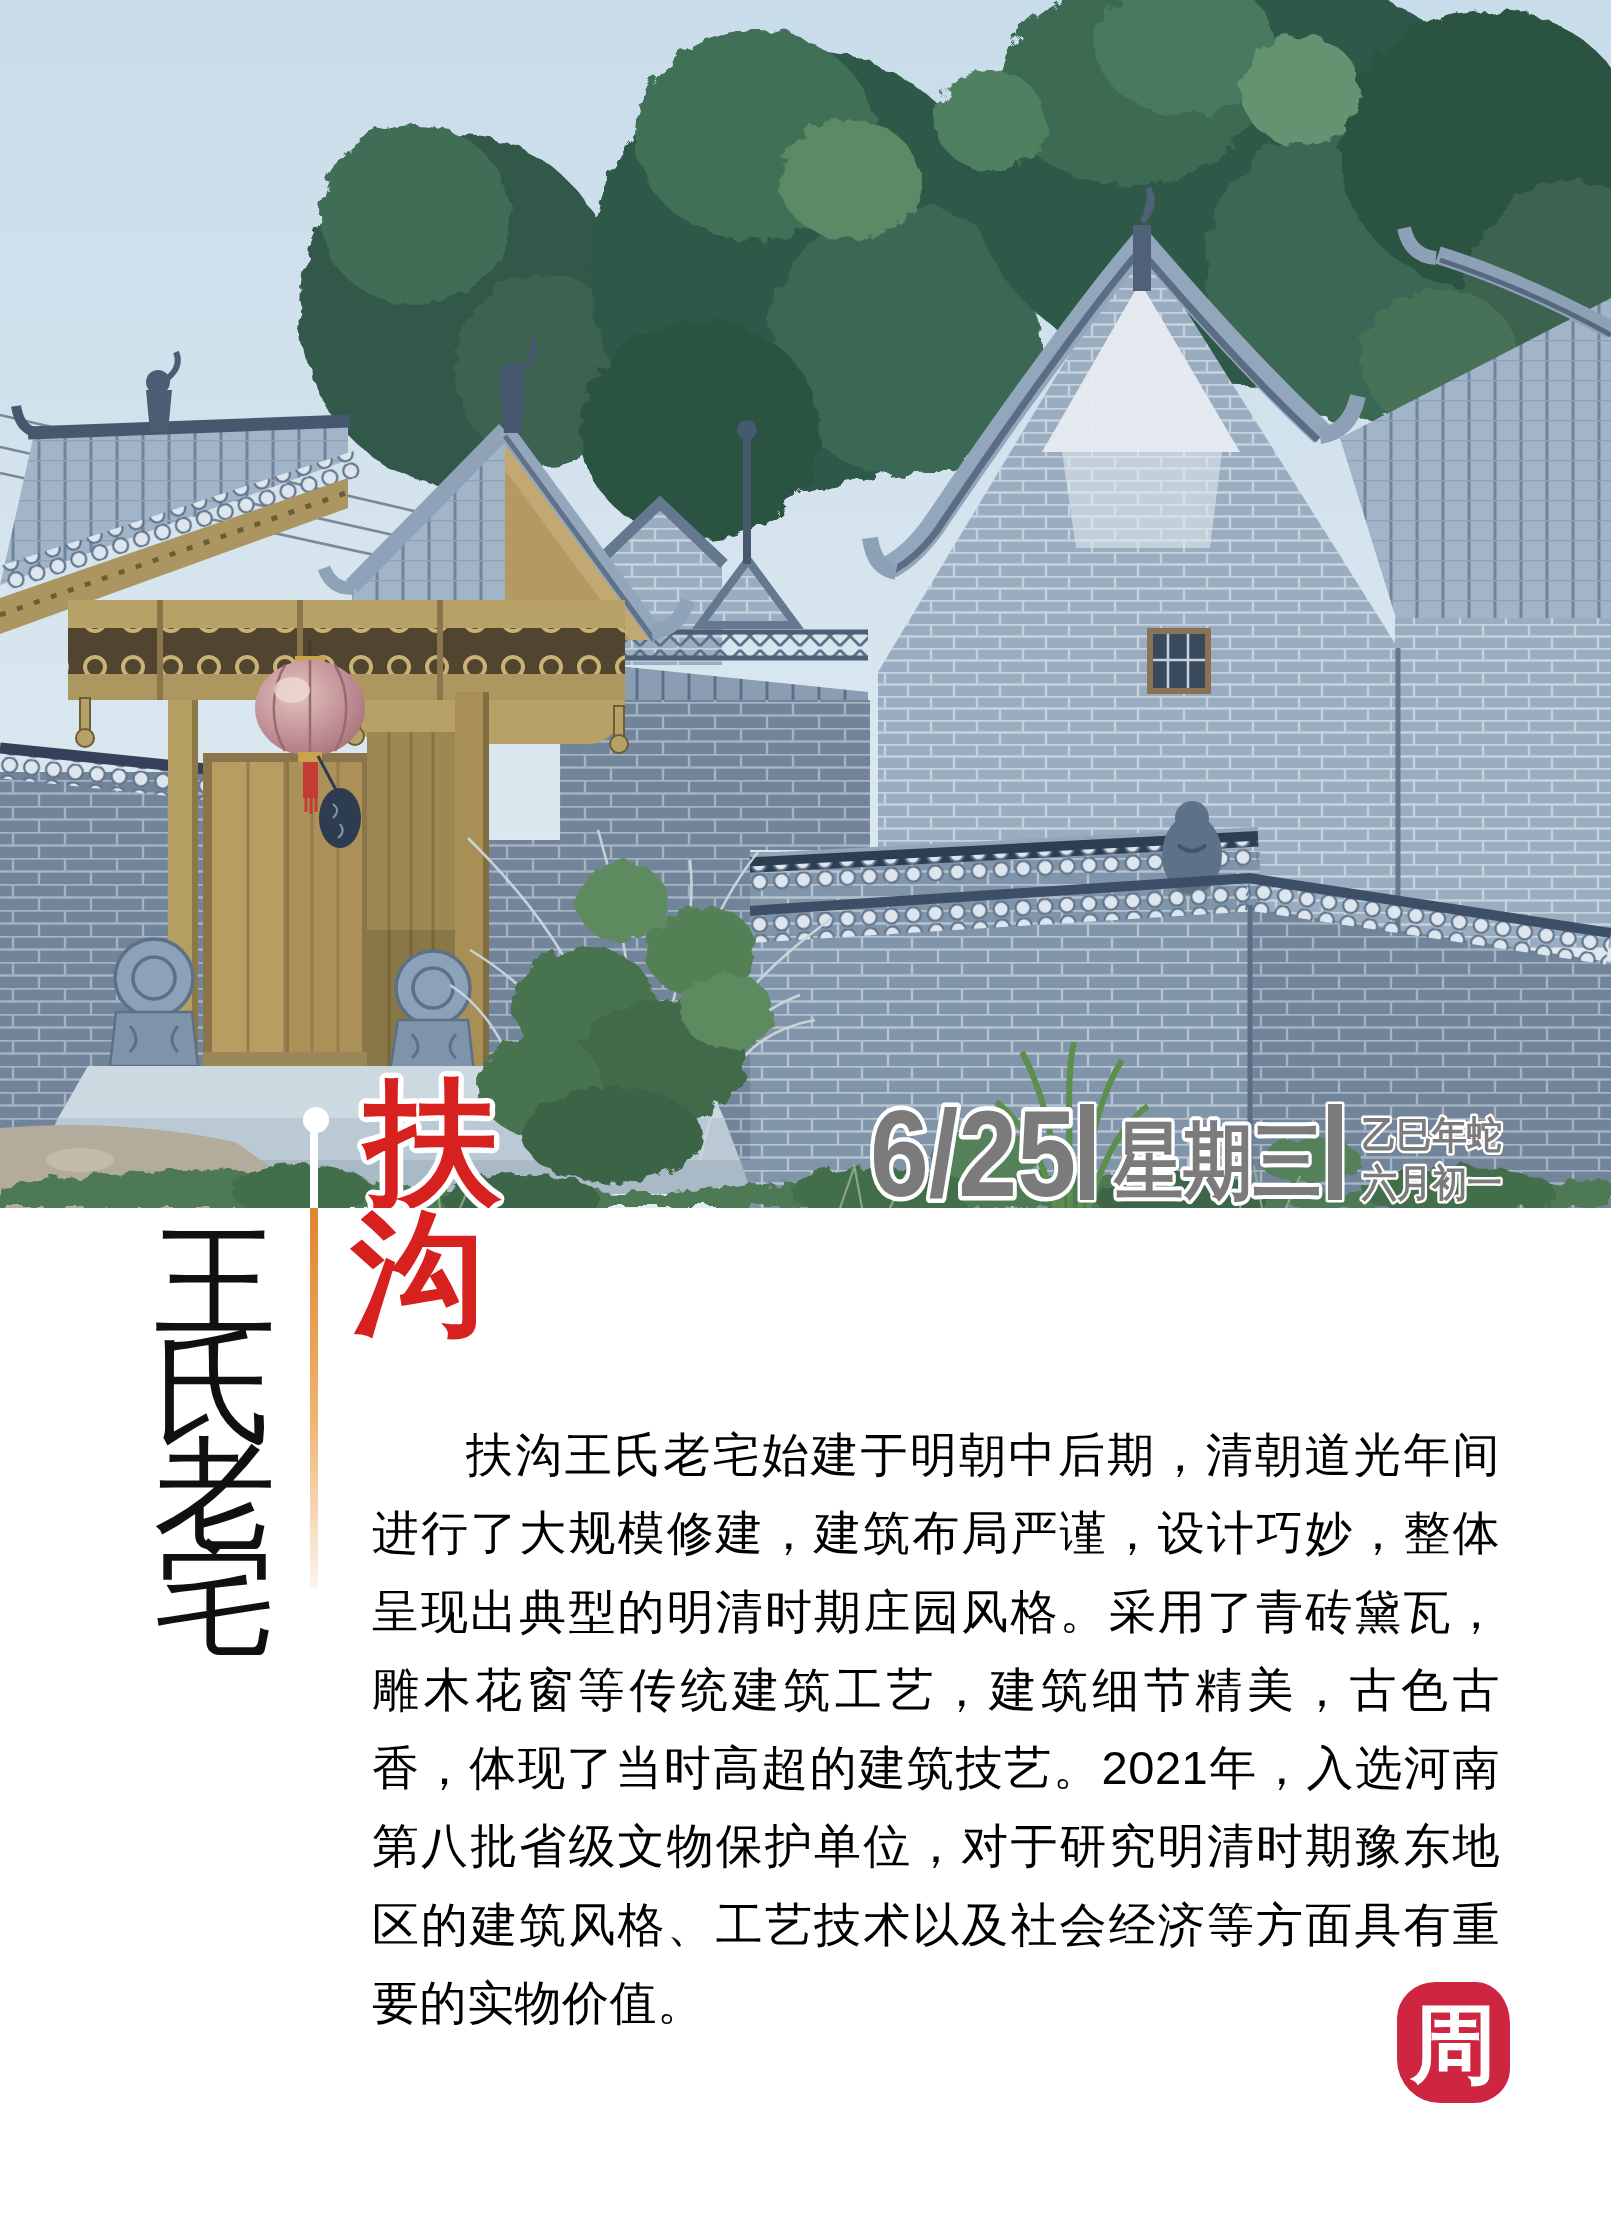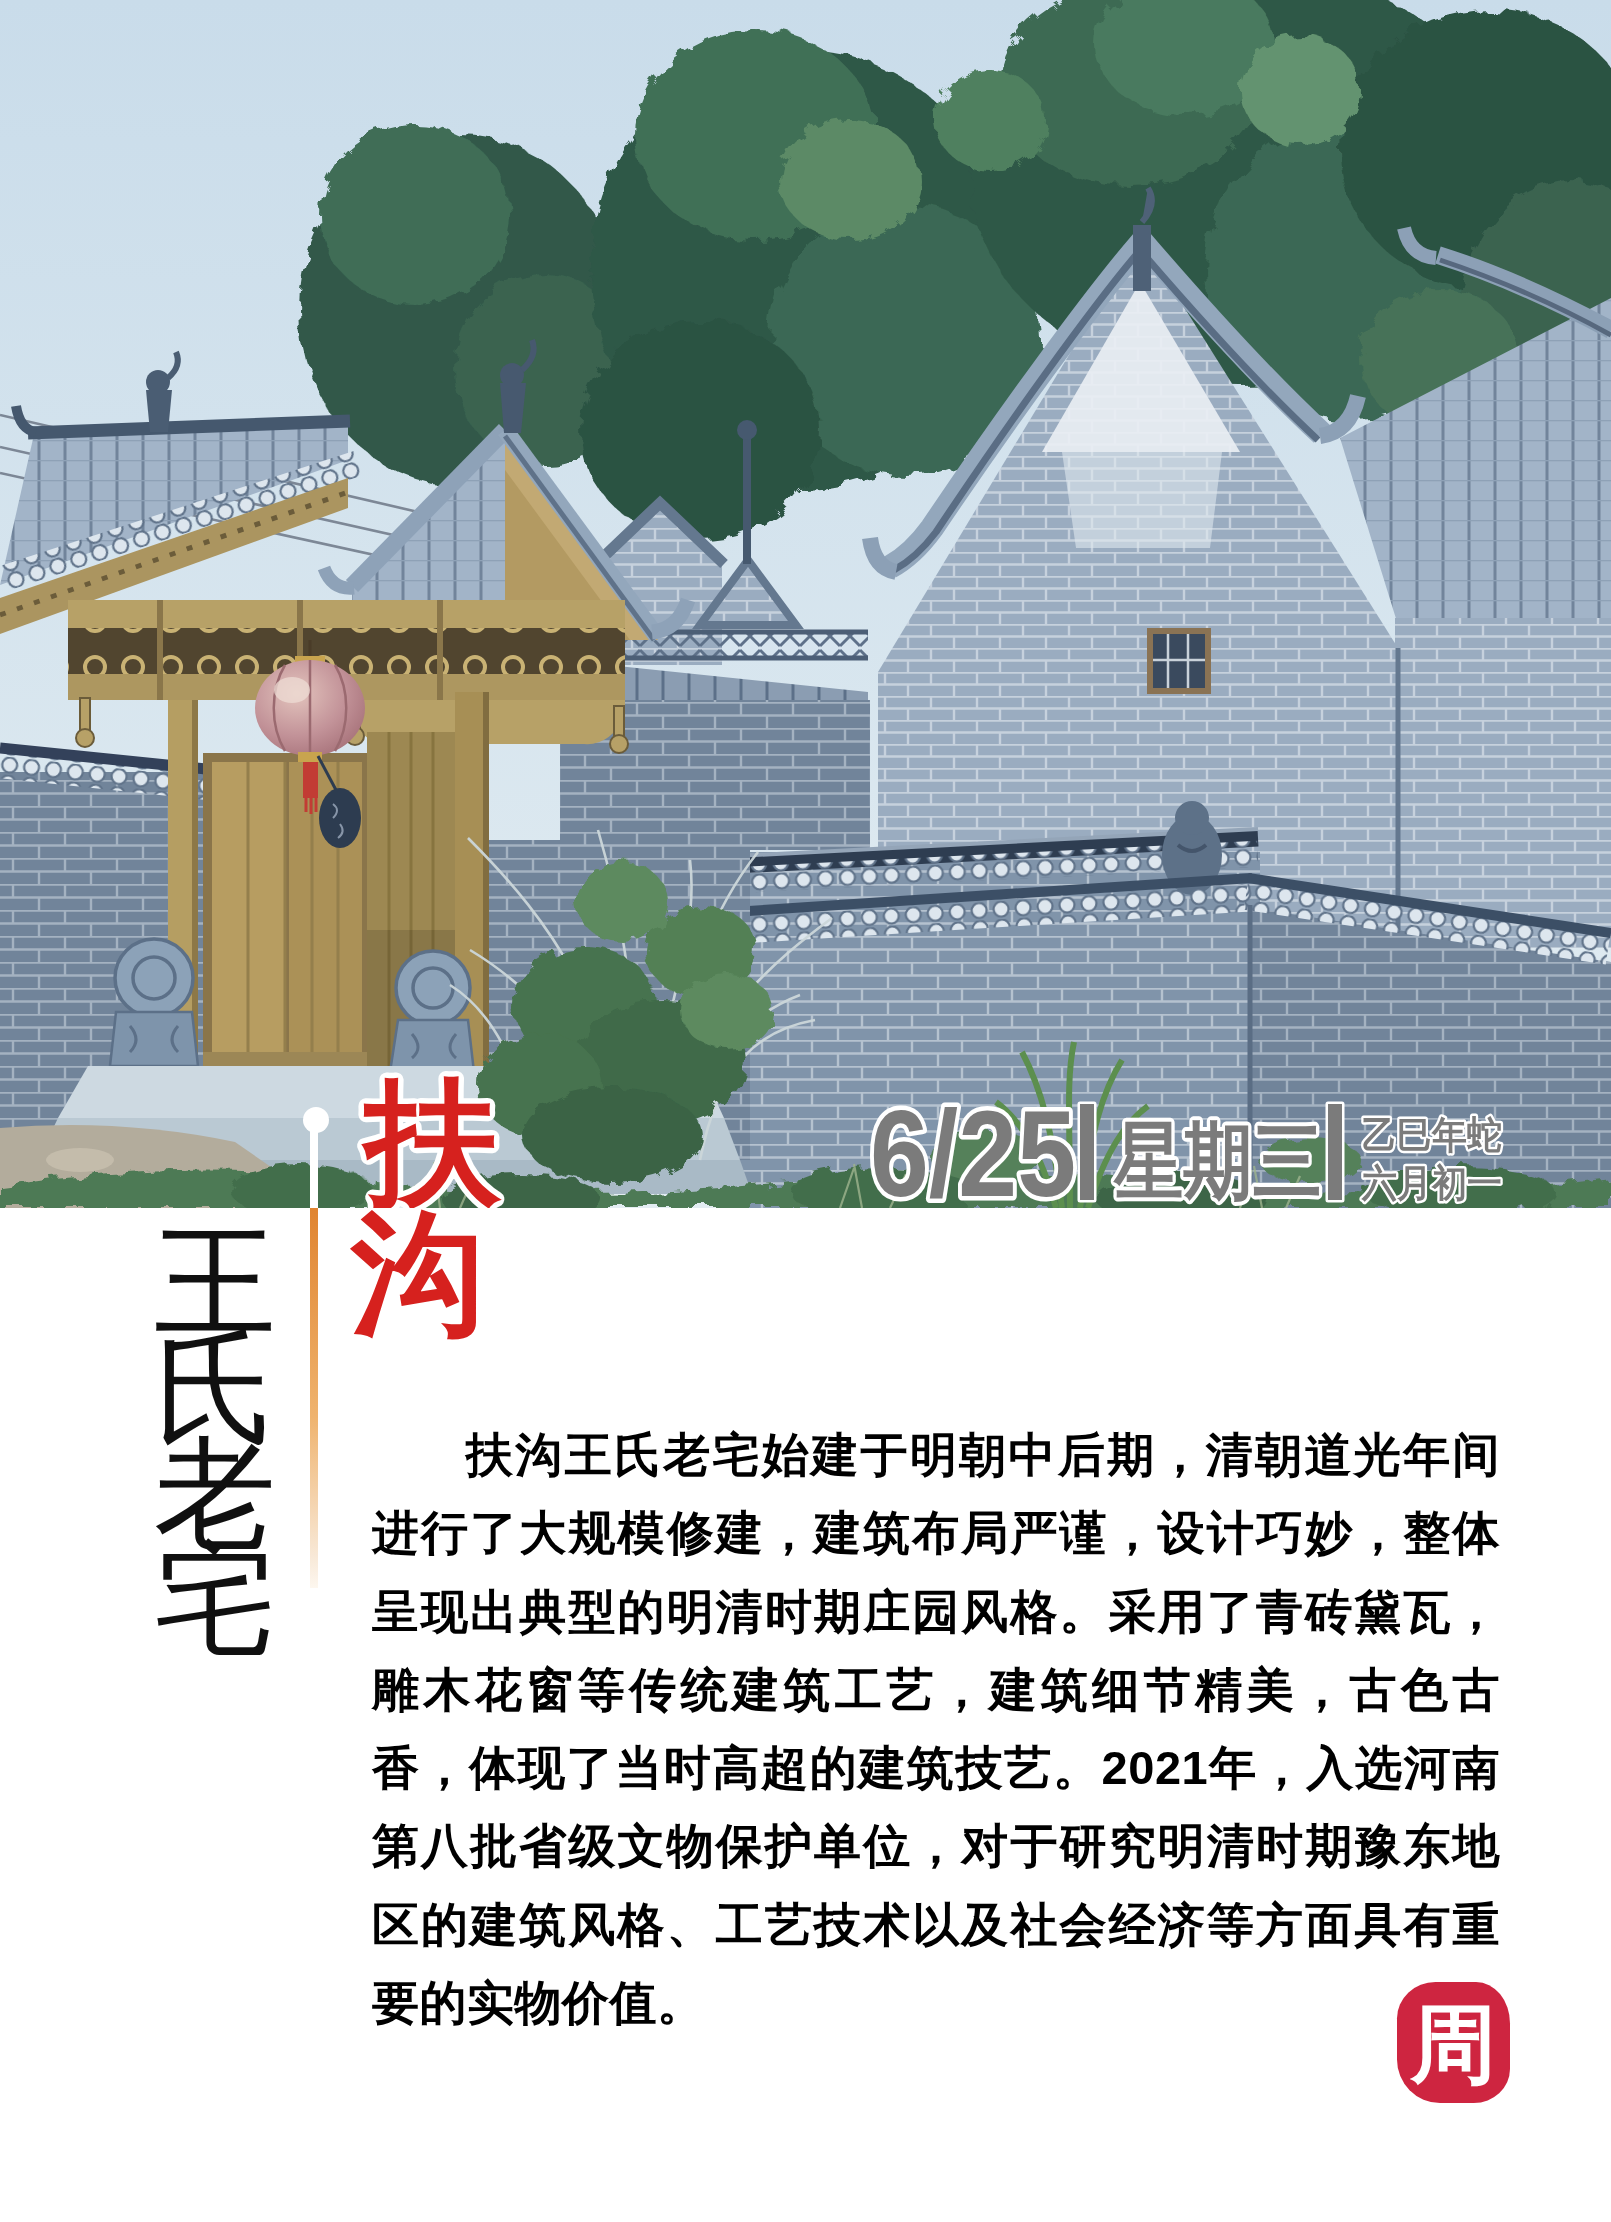--- a/index.html
+++ b/index.html
@@ -26,21 +26,21 @@
     position:absolute; left:140px; top:1230px; width:150px;
     font-family:"Liberation Serif", serif; color:#101010;
     font-size:122px; line-height:106px; text-align:center;
   }
   .v-title .t-char{height:106px;}
   
   .article{
     position:absolute; left:372px; top:1416px; width:1128px;
     font-size:47px; line-height:78.3px; color:#000;
     text-align:justify; text-justify:inter-ideograph;
-    text-indent:2em; letter-spacing:0.5px;font-weight:bold;
+    text-indent:2em; letter-spacing:0.5px;
   }
   
   .seal{
     position:absolute; left:1397px; top:1982px; width:113px; height:121px;
     background:#ce2540;
     border-radius: 34% 30% 32% 38% / 30% 34% 28% 36%;
     display:flex; align-items:center; justify-content:center;
   }
   .seal-char{
     font-family:"Liberation Serif", serif; font-weight:bold;

